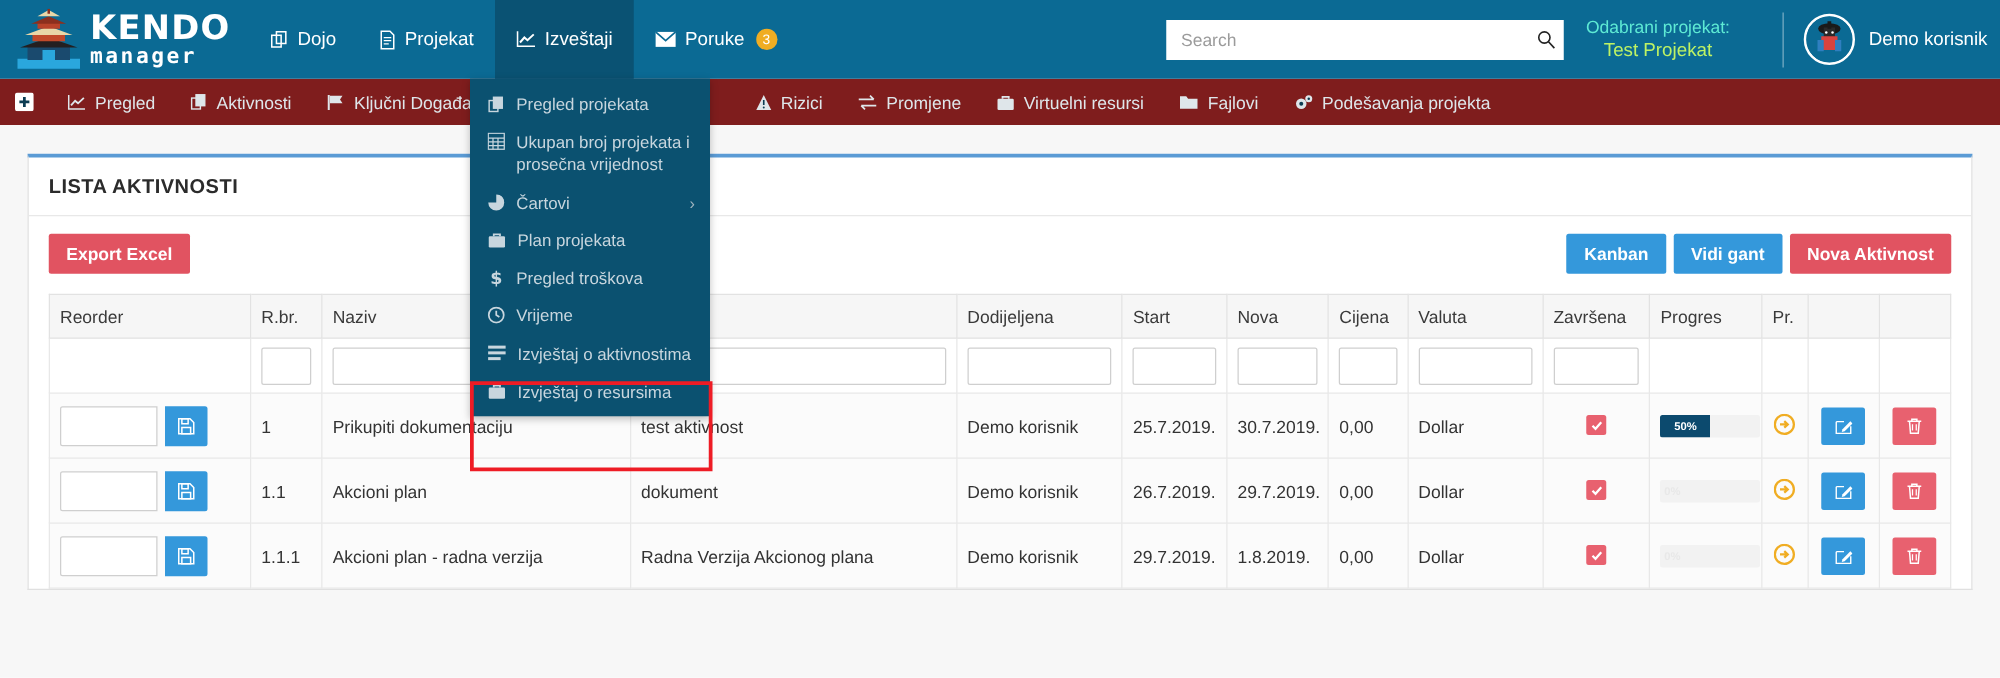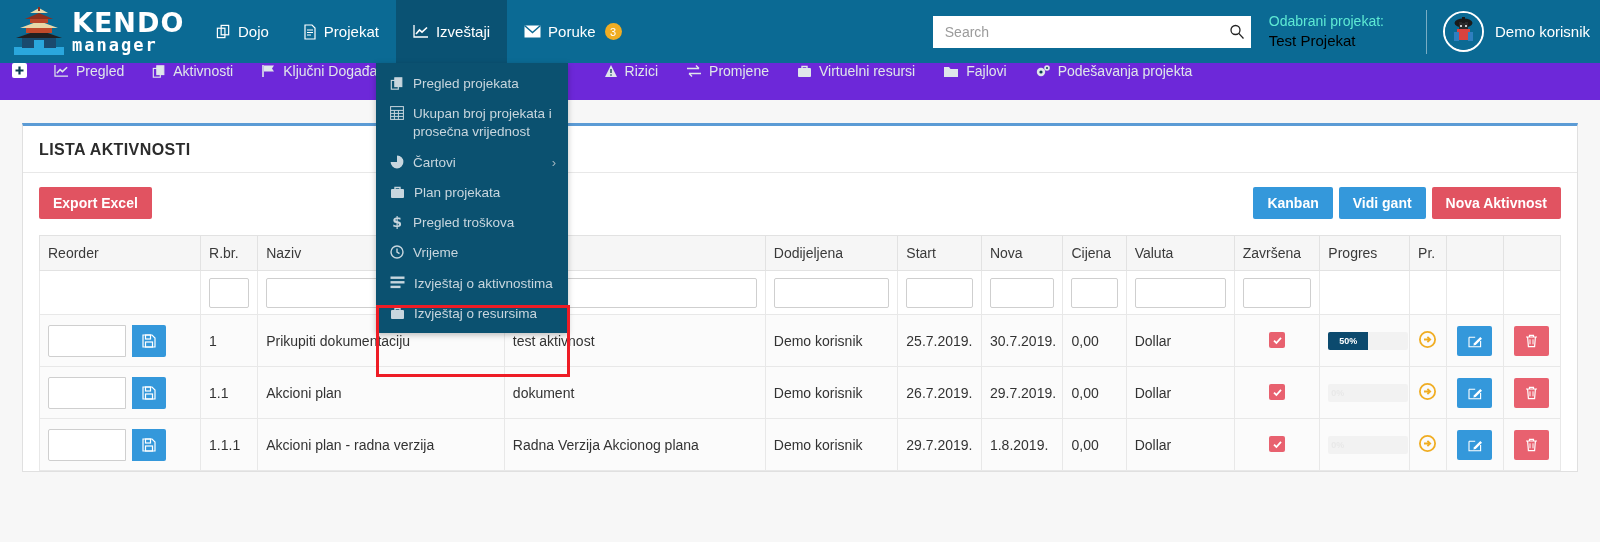--- a/index.html
+++ b/index.html
@@ -118,21 +118,21 @@
     cursor: pointer; padding: 0;
     display: flex;
   }
   .selected-project {
     margin-left: 18px;
     line-height: 1.35;
     text-align: left;
     white-space: nowrap;
   }
   .sp-label { color: #5eead4; font-size: 14px; display: block; }
-  .sp-value { color: #000000; font-size: 15px; display: block; }
+  .sp-value { color: #bef264; font-size: 15px; display: block; text-align: center; }
   .user-sep {
     width: 1px; height: 44px;
     background: rgba(255,255,255,0.45);
     margin: 0 16px 0 42px;
   }
   .userbox { display: flex; align-items: center; gap: 11px; padding-right: 4px; cursor: pointer; }
   .avatar {
     width: 41px; height: 41px;
     border-radius: 50%;
     border: 2px solid #ffffff;
@@ -140,23 +140,23 @@
     position: relative;
     overflow: hidden;
     flex: 0 0 auto;
   }
   .username { color: #ffffff; font-size: 15px; white-space: nowrap; }
 
   
   .subnav {
     position: relative;
     height: 37px;
-    background: #6d28d9;
-    display: flex;
-    align-items: flex-start;
+    background: #7f1d1d;
+    display: flex;
+    align-items: center;
     z-index: 30;
   }
   .subnav-item {
     display: flex;
     align-items: center;
     gap: 7px;
     padding: 0 14px;
     color: #dfe6ea;
     font-size: 14px;
     white-space: nowrap;

